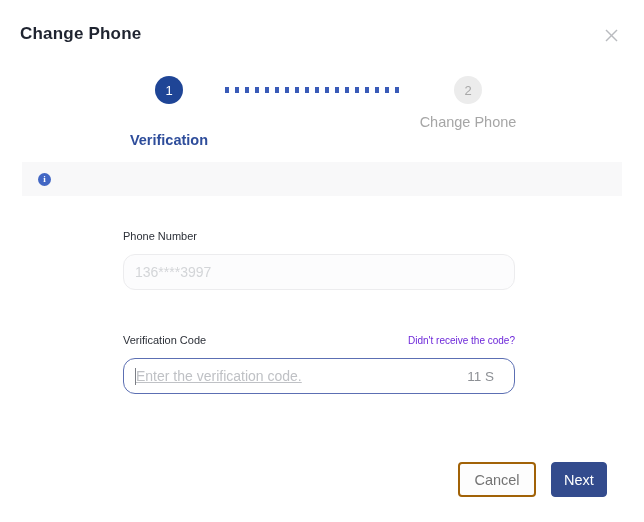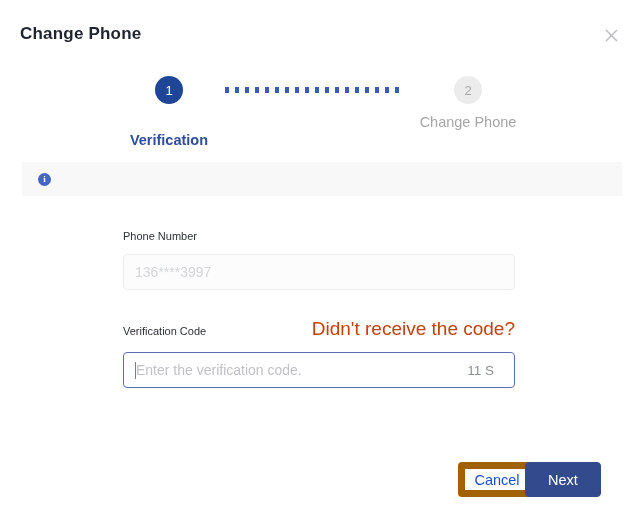--- a/index.html
+++ b/index.html
@@ -157,67 +157,68 @@
   .field-row {
     display: flex;
     align-items: baseline;
     justify-content: space-between;
   }
   .field-label {
     font-size: 11px;
     color: #2c3038;
   }
   .field-action {
-    font-size: 19px;
-    color: #c2410c;
+    font-size: 10px;
+    color: #6d28d9;
     cursor: pointer;
     text-align: right;
   }
   .input-box {
     position: relative;
     width: 392px;
     height: 36px;
     margin-top: 12px;
-    border-radius: 4px;
+    border-radius: 12px;
     display: flex;
     align-items: center;
   }
   .input-box.disabled {
     border: 1px solid #ececee;
     background: #fcfcfd;
   }
   .input-box.focused {
     border: 1px solid #5c6fb3;
     background: #ffffff;
   }
   .input-value {
     font-size: 14px;
     color: #d3d5d8;
     padding-left: 11px;
   }
   .input-placeholder {
     font-size: 14px;
     color: #bfc1c5;
     padding-left: 12px;
+    text-decoration: underline;
   }
   .input-caret {
     position: absolute;
     left: 11px;
     top: 9px;
     width: 1px;
     height: 17px;
     background: #7b7e85;
   }
   .input-suffix {
     position: absolute;
     right: 20px;
     font-size: 13.5px;
     color: #8d9095;
   }
-  .field-group-2 { margin-top: 28px; }
+  .field-group-2 { margin-top: 44px; }
 
   
   .footer {
     position: absolute;
     left: 0;
     top: 462px;
     width: 644px;
     height: 36px;
   }
   .btn {
@@ -228,26 +229,26 @@
     font-size: 14.5px;
     display: flex;
     align-items: center;
     justify-content: center;
     cursor: pointer;
   }
   .btn-cancel {
     left: 458px;
     width: 78px;
     background: #fdfdfd;
-    border: 7px solid #a16207;
-    color: #1d4ed8;
+    border: 2px solid #a16207;
+    color: #737373;
   }
   .btn-next {
-    left: 525px;
-    width: 76px;
+    left: 551px;
+    width: 56px;
     background: #334b8d;
     border: 1px solid #334b8d;
     color: #ffffff;
   }
 </style>
 </head>
 <body>
 
 <div class="dialog">
 

